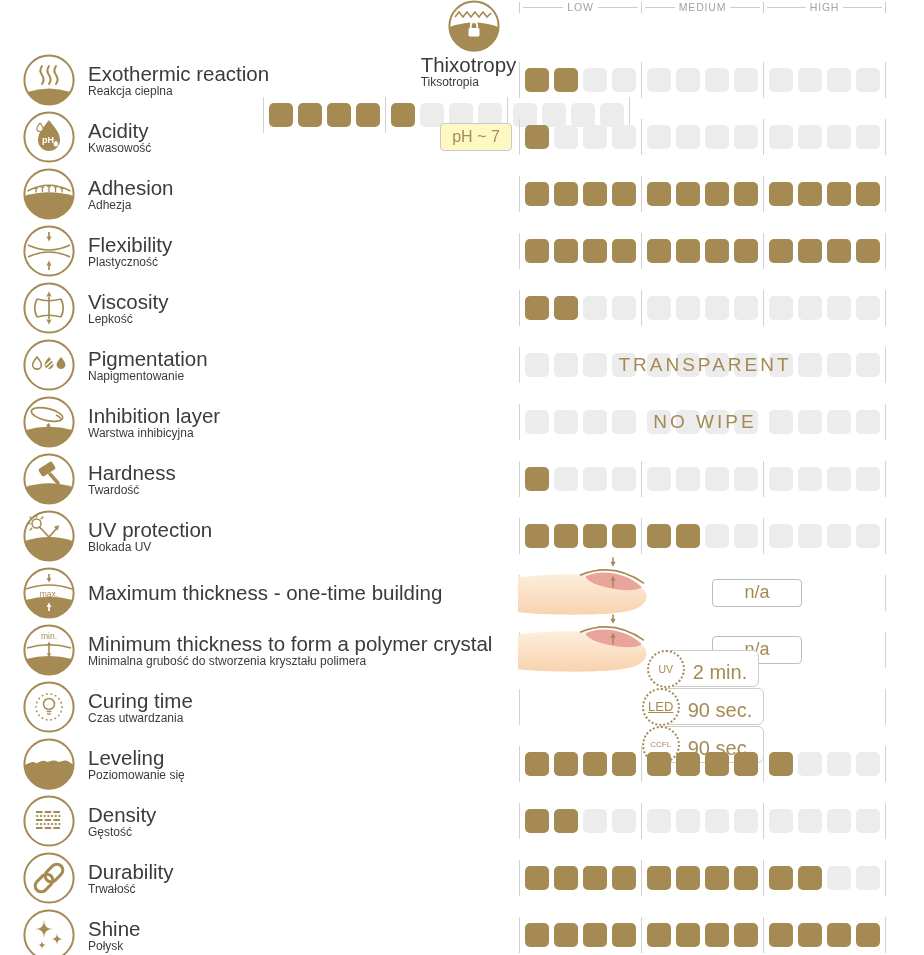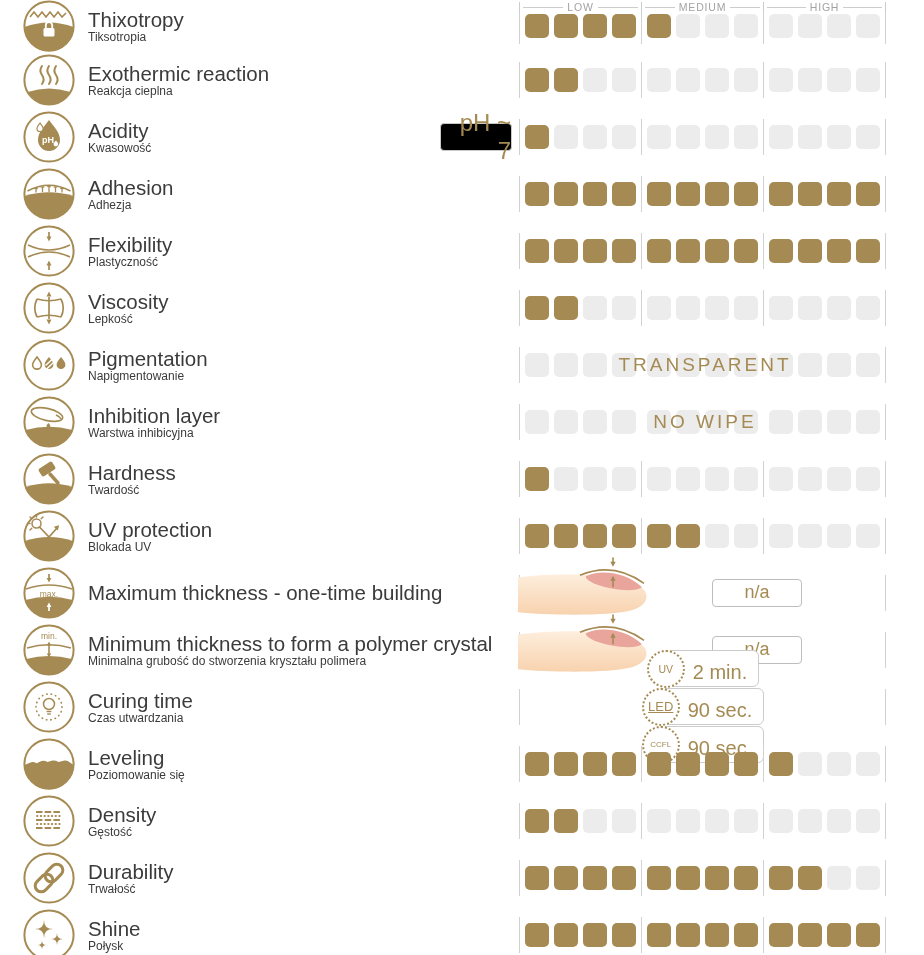--- a/index.html
+++ b/index.html
@@ -1,33 +1,33 @@
 <!DOCTYPE html>
 <html><head>
 <meta charset="utf-8">
 <style>
   html,body{margin:0;padding:0;background:#fff;}
   body{font-family:"Liberation Sans", sans-serif;}
   .page{position:relative;width:924px;height:955px;background:#fff;overflow:hidden;}
   .rows{position:absolute;left:0;top:0;width:924px;display:flex;flex-direction:column;}
   .row{height:57px;display:flex;align-items:center;}
-  .row:first-child{height:51px;}
+  .row:first-child{height:51px;flex-direction:column;}
   .icon-wrap{width:52px;height:52px;margin-left:23px;flex:none;}
   .icon-wrap svg{display:block;}
   .labels{margin-left:13px;flex:1;min-width:0;padding-top:2px;}
   .title{font-size:20.5px;color:#3b3b3b;line-height:1.08;white-space:nowrap;}
   .subtitle{font-size:12px;color:#3b3b3b;line-height:1.15;white-space:nowrap;}
   .value-area{width:412px;flex:none;position:relative;height:100%;display:flex;align-items:center;}
   .bar{display:flex;align-items:center;margin-left:7px;}
   .vline{width:1px;height:36px;background:#d2d2d2;flex:none;}
   .group{display:flex;gap:5px;margin:0 5px;}
   .sq{width:24px;height:24px;border-radius:5px;background:#ececec;}
   .sq.filled{background:#a58b53;}
   .overlay-label{position:absolute;left:193px;top:50%;transform:translate(-50%,-50%);color:#a58b53;font-size:19px;letter-spacing:3px;white-space:nowrap;z-index:2;}
-  .badge{position:absolute;left:-72px;top:50%;transform:translateY(-50%);width:70px;height:26px;border:1px solid #c9c9c9;border-radius:4px;color:#a58b53;font-size:24px;display:flex;align-items:center;justify-content:center;background:#000000;text-align:right;}
+  .badge{position:absolute;left:-72px;top:50%;transform:translateY(-50%);width:70px;height:26px;border:1px solid #c9c9c9;border-radius:4px;color:#a58b53;font-size:16px;display:flex;align-items:center;justify-content:center;background:#fef9c3;}
   .na-box{position:absolute;left:200px;top:50%;transform:translateY(-50%);width:88px;height:26px;border:1px solid #bdbdbd;border-radius:4px;color:#a58b53;font-size:18px;display:flex;align-items:center;justify-content:center;background:#fff;}
   .right-line{position:absolute;left:373px;top:50%;transform:translateY(-50%);}
   .left-line{position:absolute;left:7px;top:50%;transform:translateY(-50%);}
   .finger{position:absolute;left:6px;top:50%;transform:translateY(-54%);}
   .capsules{position:absolute;left:14px;top:50%;transform:translateY(-50%);width:354px;display:flex;justify-content:space-between;align-items:center;flex-direction:column;}
   .capsule{display:flex;align-items:center;}
   .cap-circle{width:34px;height:34px;border:2px dotted #a58b53;border-radius:50%;background:#fff;color:#a58b53;display:flex;align-items:center;justify-content:center;flex:none;position:relative;z-index:1;}
   .cap-box{margin-left:-25px;height:28px;border:1px solid #ccc;border-radius:6px;background:#fff;display:flex;align-items:center;padding:7px 11px 0 32px;color:#a58b53;font-size:20px;white-space:nowrap;}
   .scale-header{position:absolute;left:519px;top:2px;width:367px;height:12px;display:flex;align-items:flex-start;z-index:3;}
   .scale-seg{flex:1;display:flex;align-items:center;gap:4px;margin:0 3px;}

